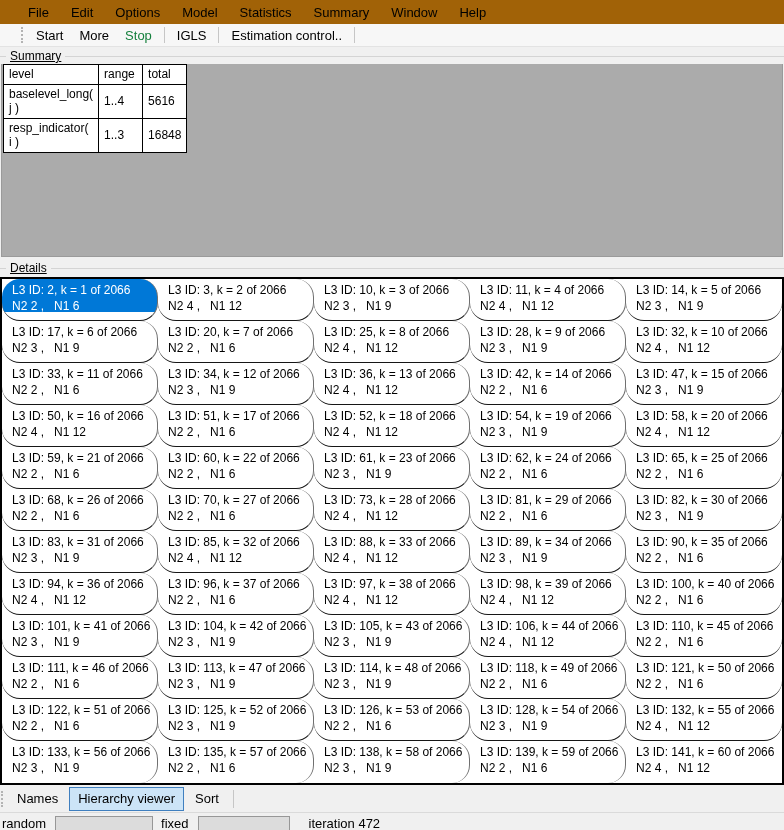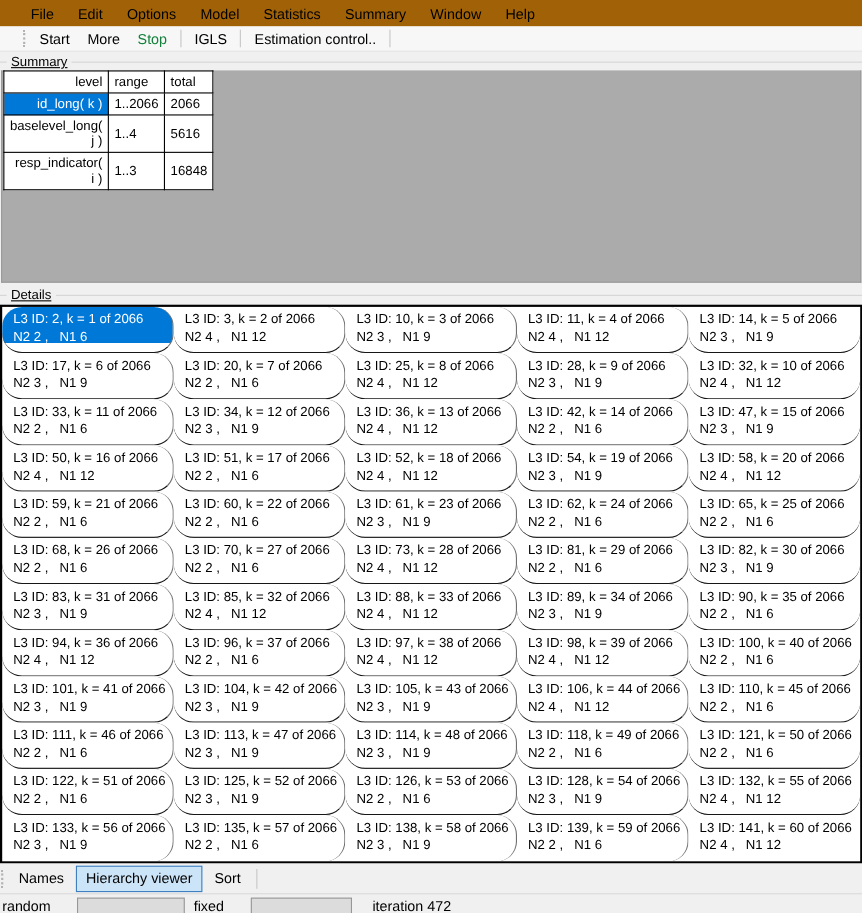--- a/index.html
+++ b/index.html
@@ -36,21 +36,21 @@
 
   .summary-panel {
     height:193px; background:#ababab; border:1px solid #9a9a9a; border-top:none;
     margin:0 1px; position:relative;
   }
   table.summary-table { border-collapse:collapse; background:#fff; margin:1px 0 0 1px; }
   .summary-table th, .summary-table td {
     border:1px solid #000; font-weight:normal; text-align:left;
     padding:2px 5px 3px 5px; font-size:12px; height:19px; background:#fff;
   }
-  .summary-table th.c-level, .summary-table td.c-level { width:95px;text-align:right; }
+  .summary-table th.c-level, .summary-table td.c-level { width:95px; }
   .summary-table th.c-range, .summary-table td.c-range { width:44px; }
   .summary-table th.c-total, .summary-table td.c-total { width:38px; }
   .summary-table td.sel { background:#0078d7; color:#fff; }
 
   .details-label-row { height:20px; }
 
   
   .details-grid {
     width:784px; border:2px solid #000; background:#fff;
     display:grid; grid-template-columns:repeat(5,1fr); grid-auto-rows:42px;
@@ -68,21 +68,21 @@
   .tabbar { height:27px; display:flex; align-items:center; background:#f0f0f0; padding-left:0; }
   .tab { padding:3px 8px 4px 8px; margin-right:2px; font-size:13px; border:1px solid transparent; cursor:default; }
   .tab.active { background:#cce4f7; border:1px solid #3f7fbf; }
   .tab-sep { width:1px; height:18px; background:#c6c6c6; margin-left:3px; }
 
   
   .statusbar {
     height:22px; border-top:1px solid #dadada; background:#f0f0f0;
     display:flex; align-items:center; font-size:13px; padding-left:2px;
   }
-  .status-label { padding-right:24px; }
+  .status-label { padding-right:9px; }
   .status-field { height:15px; background:#dcdcdc; border:1px solid #979797; margin-right:8px; }
   .status-field.f1 { width:98px; }
   .status-field.f2 { width:92px; }
   .status-iter { padding-left:11px; }
 </style>
 </head>
 <body>
 
 <div class="menubar">
     <div class="menu-item">File</div>
@@ -116,25 +116,20 @@
 <div class="summary-panel">
   <table class="summary-table">
     <thead>
       <tr>
           <th class="c-level">level</th>
           <th class="c-range">range</th>
           <th class="c-total">total</th>
         </tr>
     </thead>
     <tbody>
-        <tr>
-          <td class="c-level sel">id_long( k )</td>
-          <td class="c-range">1..2066</td>
-          <td class="c-total">2066</td>
-        </tr>
         <tr>
           <td class="c-level">baselevel_long( j )</td>
           <td class="c-range">1..4</td>
           <td class="c-total">5616</td>
         </tr>
         <tr>
           <td class="c-level">resp_indicator( i )</td>
           <td class="c-range">1..3</td>
           <td class="c-total">16848</td>
         </tr>

